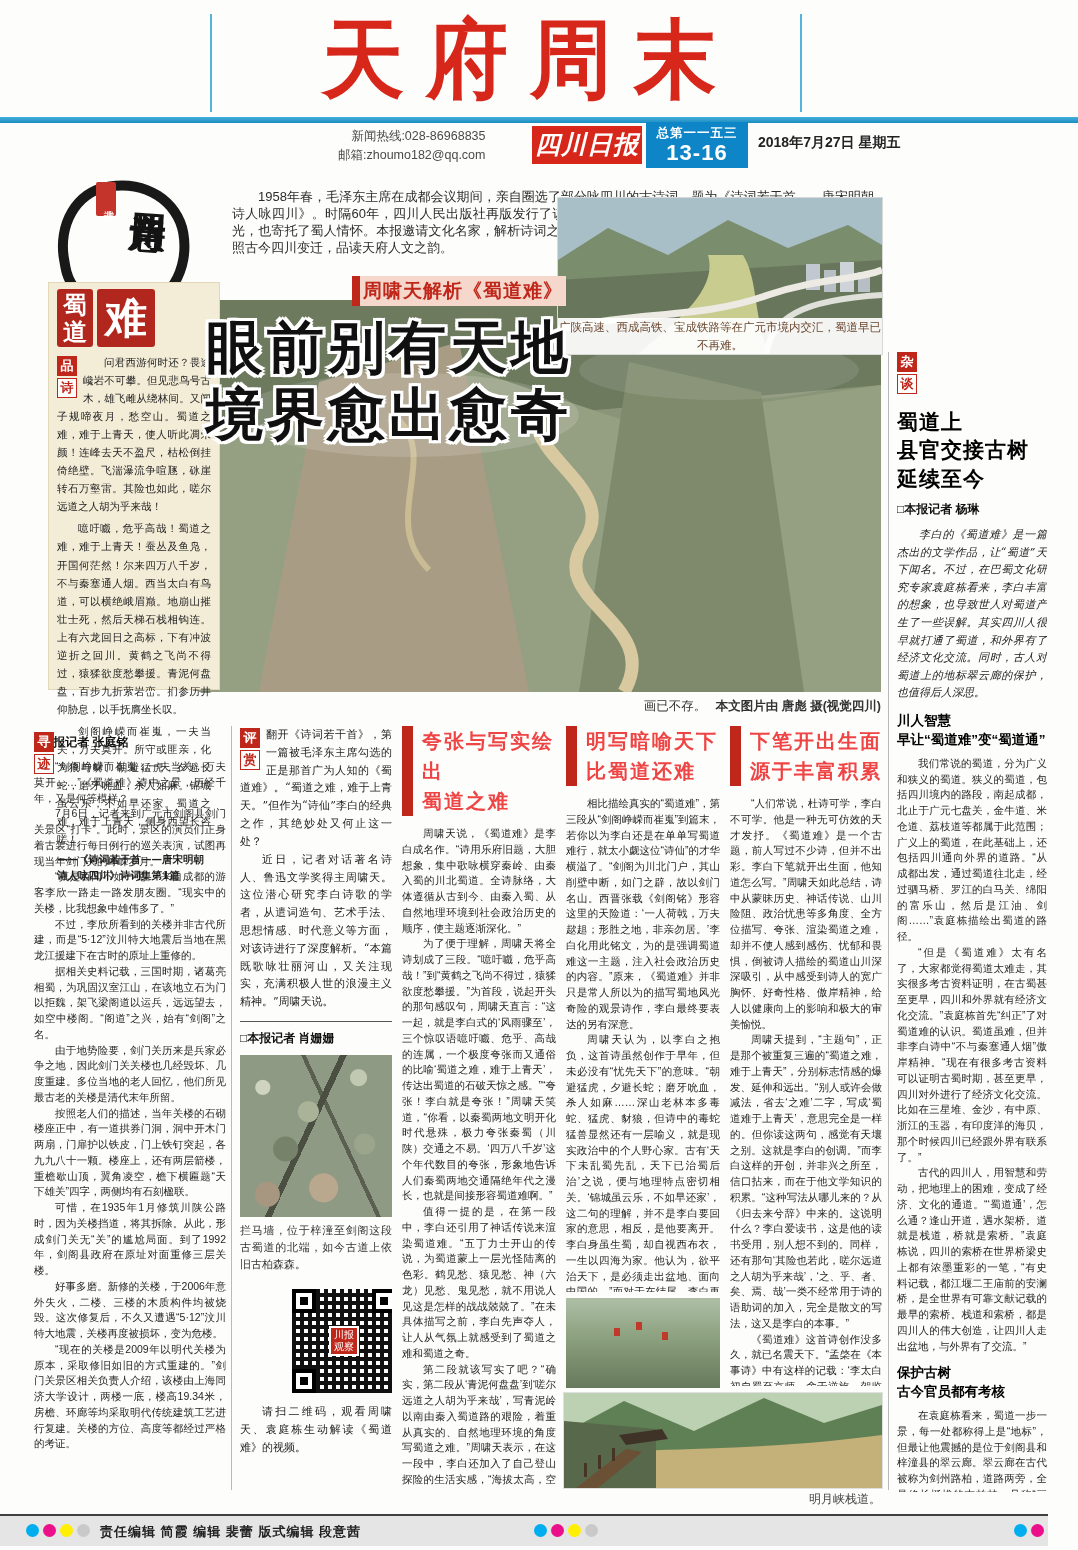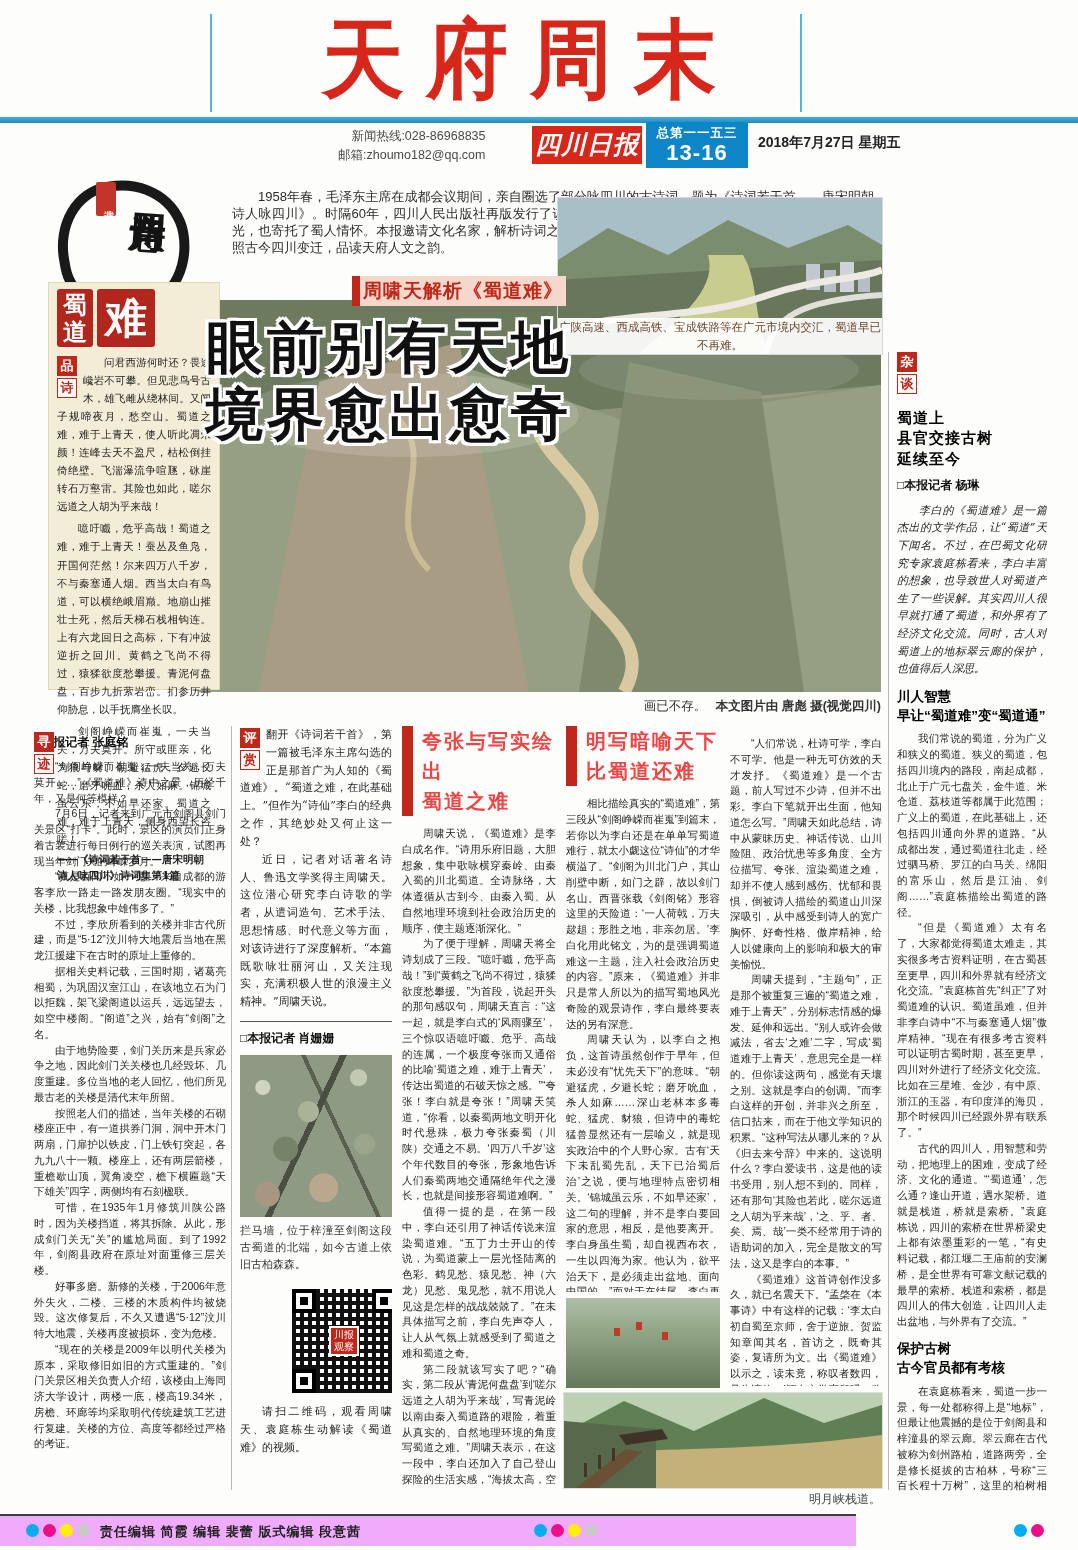--- a/index.html
+++ b/index.html
@@ -122,27 +122,27 @@
 
   .sec-title{display:flex;margin-bottom:10px;}
   .sec-bar{width:11px;background:#bf271b;margin-right:9px;flex:none;}
   .sec-title .t{font-size:20px;font-weight:800;line-height:1.5;color:#ef4444;letter-spacing:2px;}
   .col-a1{left:402px;width:154px;height:764px;}
   .col-a2{left:566px;width:154px;height:566px;}
   .col-a3{left:730px;width:152px;height:660px;}
 
   
   .col-talk{position:absolute;left:897px;top:352px;width:150px;height:1140px;overflow:hidden;}
-  .talk-title{font-size:15px;font-weight:900;line-height:1.35;letter-spacing:1px;margin-top:14px;color:#000;}
+  .talk-title{font-size:21px;font-weight:900;line-height:1.35;letter-spacing:1px;margin-top:14px;color:#000;}
   .talk-lead{font-family:"DejaVu Serif",serif;font-size:11px;line-height:1.6;text-align:justify;
       color:#222;text-indent:2em;margin-bottom:4px;font-style:italic;}
   .subhead{font-size:13.5px;font-weight:800;line-height:1.4;margin:10px 0 6px;color:#000;}
 
   
-  .footer{position:absolute;left:0;top:1514px;width:856px;height:30px;background:#f0abfc;border-top:2px solid #3f3f3f;}
+  .footer{position:absolute;left:0;top:1514px;width:1048px;height:30px;background:#e5e5e5;border-top:2px solid #3f3f3f;}
   .dots{position:absolute;top:8px;display:flex;gap:4px;}
   .dots span{width:13px;height:13px;border-radius:50%;display:block;}
   .d-c{background:#00aeef}.d-m{background:#ec0f8a}.d-y{background:#ffef00}.d-g{background:#c9c9c9}
   .footer-credits{position:absolute;left:100px;top:7px;font-size:13px;font-weight:bold;color:#222;letter-spacing:1px;}
 </style>
 </head>
 <body>
 
 <div class="page">
 
@@ -251,21 +251,21 @@
         <p>“现在的关楼是2009年以明代关楼为原本，采取修旧如旧的方式重建的。”剑门关景区相关负责人介绍，该楼由上海同济大学设计，两楼一底，楼高19.34米，房檐、环廊等均采取明代传统建筑工艺进行复建。关楼的方位、高度等都经过严格的考证。</p>
       </div>
   </div>
 
   <div class="col col-review">
     <div class="lab-float">
       <div class="vbox1">评</div>
       <div class="vbox2">赏</div>
     </div>
     <div class="review-paras">
-        <p>翻开《诗词若干首》，第一篇被毛泽东主席勾选的正是那首广为人知的《蜀道难》。“蜀道之难，在此基础上。”但作为“诗仙”李白的经典之作，其绝妙处又何止这一处？</p>
+        <p>翻开《诗词若干首》，第一篇被毛泽东主席勾选的正是那首广为人知的《蜀道难》。“蜀道之难，难于上青天。”但作为“诗仙”李白的经典之作，其绝妙处又何止这一处？</p>
         <p>近日，记者对话著名诗人、鲁迅文学奖得主周啸天。这位潜心研究李白诗歌的学者，从遣词造句、艺术手法、思想情感、时代意义等方面，对该诗进行了深度解析。“本篇既歌咏壮丽河山，又关注现实，充满积极人世的浪漫主义精神。”周啸天说。</p>
       </div>
     <div class="rule"></div>
     <div class="byline">□本报记者 肖姗姗</div>
     <div class="photo-lanma"></div>
     <div class="small-cap">拦马墙，位于梓潼至剑阁这段古蜀道的北端，如今古道上依旧古柏森森。</div>
     <div class="qr-wrap">
       <div class="qf tl">
           <i></i>
         </div>
@@ -306,20 +306,24 @@
     </div>
     <div class="body-txt">
         <p>相比描绘真实的“蜀道难”，第三段从“剑阁峥嵘而崔嵬”到篇末，若你以为李白还是在单单写蜀道难行，就太小觑这位“诗仙”的才华横溢了。“剑阁为川北门户，其山削壁中断，如门之辟，故以剑门名山。西晋张载《剑阁铭》形容这里的天险道：‘一人荷戟，万夫趑趄；形胜之地，非亲勿居。’李白化用此铭文，为的是强调蜀道难这一主题，注入社会政治历史的内容。”原来，《蜀道难》并非只是常人所以为的描写蜀地风光奇险的观景诗作，李白最终要表达的另有深意。</p>
         <p>周啸天认为，以李白之抱负，这首诗虽然创作于早年，但未必没有“忧先天下”的意味。“朝避猛虎，夕避长蛇；磨牙吮血，杀人如麻……深山老林本多毒蛇、猛虎、豺狼，但诗中的毒蛇猛兽显然还有一层喻义，就是现实政治中的个人野心家。古有‘天下未乱蜀先乱，天下已治蜀后治’之说，便与地理特点密切相关。‘锦城虽云乐，不如早还家’，这二句的理解，并不是李白要回家的意思，相反，是他要离开。李白身虽生蜀，却自视西布衣，一生以四海为家。他认为，欲平治天下，是必须走出盆地、面向中国的。”而对于在结尾，李白再次发出“蜀道之难，难于上青天”的疾呼，又是另一种心情了。“沉重。不仅仅是为山川之险而发了，真正的难，是朝廷中割据谋叛的人当道，藩镇政变是比毒蛇猛兽还要可怕的阻碍。他最后一句‘侧身西望长咨嗟’，就是描绘他忧不自安的心境。”</p>
       </div>
   </div>
 
   <div class="col col-a3">
     <div class="sec-title">
       <div class="sec-bar"></div>
+      <div class="t">
+        <div>下笔开出生面</div>
+        <div>源于丰富积累</div>
+      </div>
     </div>
     <div class="body-txt">
         <p>“人们常说，杜诗可学，李白不可学。他是一种无可仿效的天才发抒。《蜀道难》是一个古题，前人写过不少诗，但并不出彩。李白下笔就开出生面，他知道怎么写。”周啸天如此总结，诗中从蒙昧历史、神话传说、山川险阻、政治忧患等多角度、全方位描写、夸张、渲染蜀道之难，却并不使人感到感伤、忧郁和畏惧，倒被诗人描绘的蜀道山川深深吸引，从中感受到诗人的宽广胸怀、好奇性格、傲岸精神，给人以健康向上的影响和极大的审美愉悦。</p>
         <p>周啸天提到，“主题句”，正是那个被重复三遍的“蜀道之难，难于上青天”，分别标志情感的爆发、延伸和远出。“别人或许会做减法，省去‘之难’二字，写成‘蜀道难于上青天’，意思完全是一样的。但你读这两句，感觉有天壤之别。这就是李白的创调。”而李白这样的开创，并非兴之所至，信口拈来，而在于他文学知识的积累。“这种写法从哪儿来的？从《归去来兮辞》中来的。这说明什么？李白爱读书，这是他的读书受用，别人想不到的。同样，还有那句‘其险也若此，嗟尔远道之人胡为乎来哉’，‘之、乎、者、矣、焉、哉’一类不经常用于诗的语助词的加入，完全是散文的写法，这又是李白的本事。”</p>
         <p>《蜀道难》这首诗创作没多久，就已名震天下。“孟棨在《本事诗》中有这样的记载：‘李太白初自蜀至京师，舍于逆旅。贺监知章闻其名，首访之，既奇其姿，复请所为文。出《蜀道难》以示之，读未竟，称叹者数四，号为谪仙。’还有文学家殷璠，称之‘奇之又奇，自骚人以还，鲜有此体调也。’两个握有话语权的人，把这首诗率先推上经典的位置。”周啸天还提到，唐玄宗曾命大画家作了两幅关于蜀道山川的画，当时与李白的《蜀道难》并称三绝，然而，画已不存，唯有李白的诗篇传世。“不亦幸乎！”</p>
       </div>
   </div>
 
   <div class="photo-cliff">
     <i style="left:48px;top:30px;"></i>

